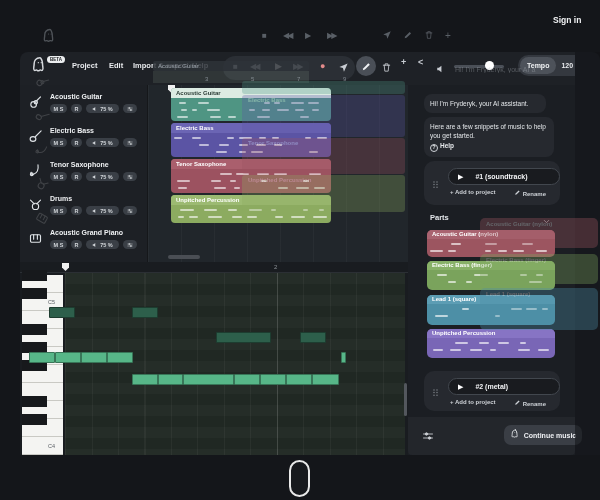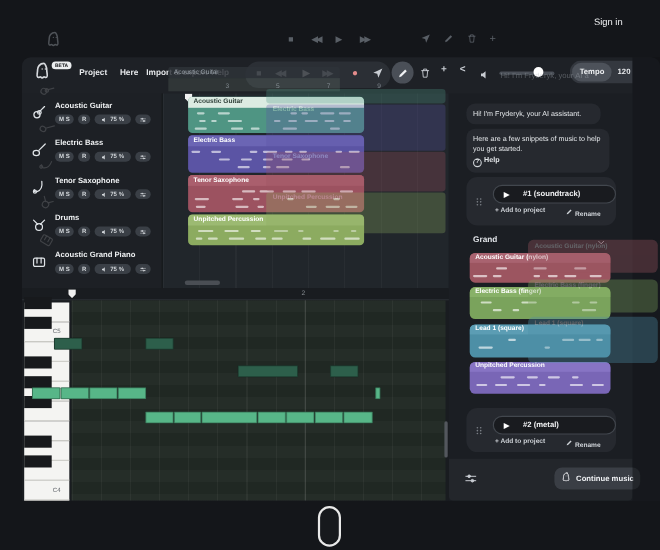--- a/index.html
+++ b/index.html
@@ -5,21 +5,21 @@
   * { margin:0; padding:0; box-sizing:border-box; }
   html,body { background:#0e1013; }
   body { font-family:"Liberation Sans", sans-serif; }
   #stage { position:relative; width:600px; height:500px; background:#14161a; overflow:hidden; }
   .abs { position:absolute; }
 
   
   .get-started { left:489px; top:9px; width:57px; height:23px; border-radius:12px;
     background:linear-gradient(100deg,#d57fb0,#df9a6a); color:#fff; font-size:8.5px; font-weight:bold;
     display:flex; align-items:center; justify-content:center; border:none; }
-  .sign-in { left:540px; top:15px; color:#f2f3f5; font-size:8.5px; font-weight:normal; background:none; border:none; }
+  .sign-in { left:553px; top:15px; color:#f2f3f5; font-size:8.5px; font-weight:bold; background:none; border:none; }
 
   
   .ghosticon { color:#666c74; font-size:8px; opacity:.85; }
 
   
   #app { left:20px; top:52px; width:580px; height:403px; background:#1e2126; border-radius:8px 8px 0 0; }
 
   
   #toolbar { left:0; top:0; width:580px; height:33px; }
   .menu-item { top:9px; color:#e8eaed; font-size:7.5px; font-weight:bold; }
@@ -135,21 +135,21 @@
 
     <div class="abs" id="toolbar">
       <div class="abs" id="app-logo" style="left:10px;top:4px;"><svg width="20" height="20" viewBox="0 0 24 24" fill="none" stroke="#d6d9dd" stroke-width="1.8" stroke-linecap="round" stroke-linejoin="round">
             <path d="M12 2C7 2 5 6 5 9c0 4-1.5 7 0 8s2.5-1 3.5 0 2 1 3 0 2 1 3.5 0 0-4 0-8c0-3-2-7-3-7z"></path>
             <circle cx="10" cy="8" r=".8" fill="#d6d9dd" stroke="none"></circle>
             <circle cx="13.5" cy="8" r=".8" fill="#d6d9dd" stroke="none"></circle>
           </svg></div>
       <span class="abs beta">BETA</span>
       <div id="menus">
           <div class="abs menu-item" style="position: absolute; left: 52px;">Project</div>
-          <div class="abs menu-item" style="position: absolute; left: 89px;">Here</div>
+          <div class="abs menu-item" style="position: absolute; left: 89px;">Edit</div>
           <div class="abs menu-item" style="position: absolute; left: 113px;">Import &amp; export</div>
           <div class="abs menu-item" style="position: absolute; left: 172px;">Help</div>
         </div>
       <div class="abs" id="transport-pill">
         <span class="abs tbtn" style="left:10px;">■</span>
         <span class="abs tbtn" style="left:27px;letter-spacing:-2px;">◀◀</span>
         <span class="abs tbtn" style="left:52px;color:#fff;font-size:9px;top:5px;">▶</span>
         <span class="abs tbtn" style="left:70px;letter-spacing:-2px;">▶▶</span>
         <span class="abs tbtn" style="left:97px;color:#e38b8b;font-size:9px;top:5px;">●</span>
       </div>
@@ -431,21 +431,21 @@
           <span class="snip-title">#1 (soundtrack)</span>
         </div>
         <span class="card-row">+ Add to project</span>
         <span class="card-row" style="left:90px;">
           <span id="pen1"><svg width="7" height="7" viewBox="0 0 24 24" fill="none" stroke="#cdd1d6" stroke-width="1.8" stroke-linecap="round" stroke-linejoin="round">
                 <path d="M4 20l1.2-4.4L16 5l3.2 3.2L8.4 18.8 4 20z" fill="#cdd1d6" stroke="none"></path>
               </svg></span> <span>Rename</span>
         </span>
       </div>
 
-      <span class="abs parts-hdr" style="left:22px;top:128px;">Grand</span>
+      <span class="abs parts-hdr" style="left:22px;top:128px;">Parts</span>
       <span class="abs" style="left:134px;top:127px;" id="chev"><svg width="9" height="9" viewBox="0 0 24 24" fill="none" stroke="#c9cdd3" stroke-width="1.8" stroke-linecap="round" stroke-linejoin="round">
             <path d="M6 9l6 6 6-6"></path>
           </svg></span>
 
       <div id="parts-container">
           <div class="part" style="position: absolute; left: 19px; top: 145px; width: 128px; height: 27px; background: rgb(156, 85, 96);">
             <div style="position: absolute; left: 0px; top: 0px; width: 100%; height: 9px; background: rgb(169, 99, 112);">
               <div style="position: absolute; left: 5px; top: 1px; font-size: 6px; font-weight: bold; color: rgb(255, 255, 255); white-space: nowrap;">Acoustic Guitar (nylon)</div>
             </div>
             <div class="dash" style="position: absolute; left: 24.3737px; top: 13px; width: 9.25598px; opacity: 0.85;"></div>

